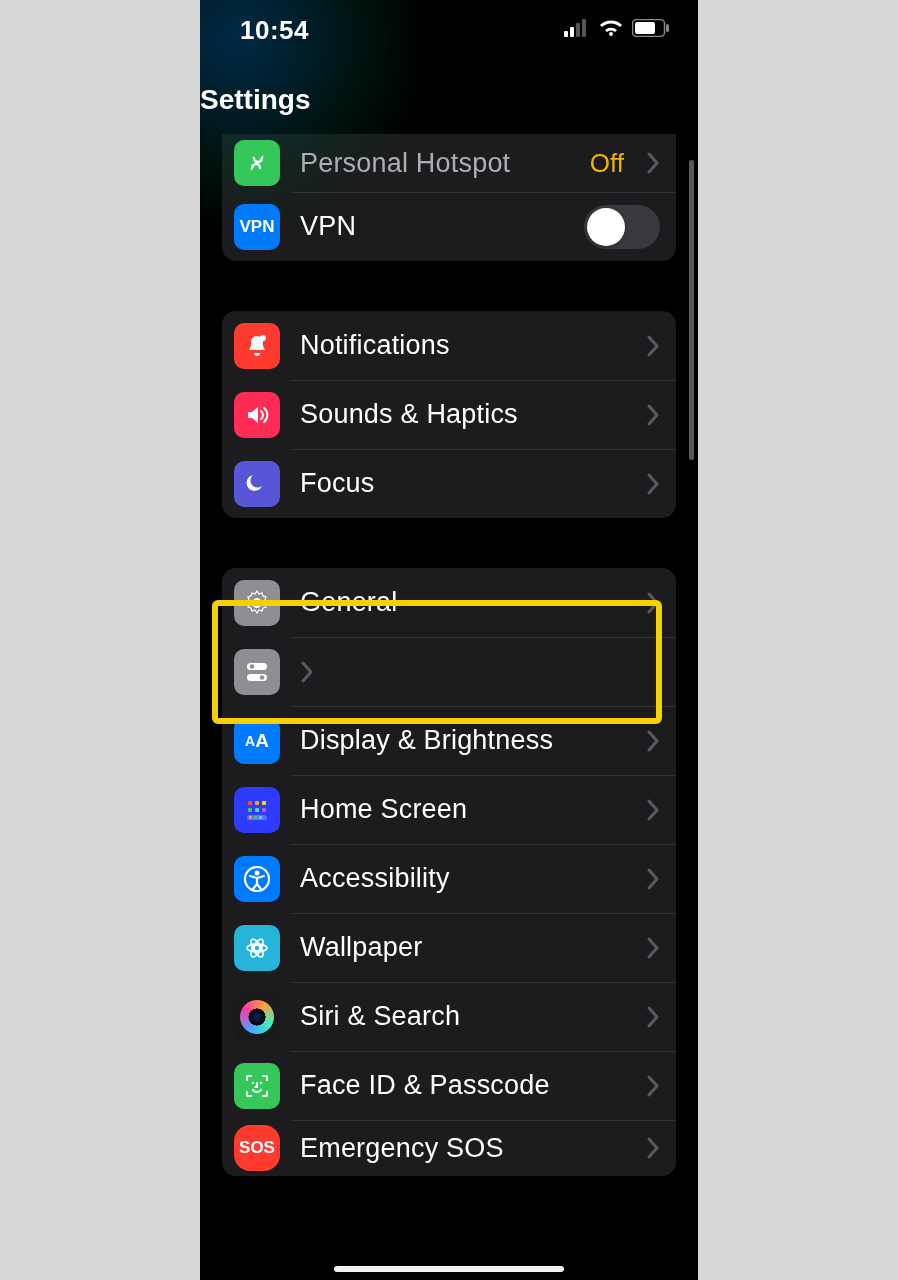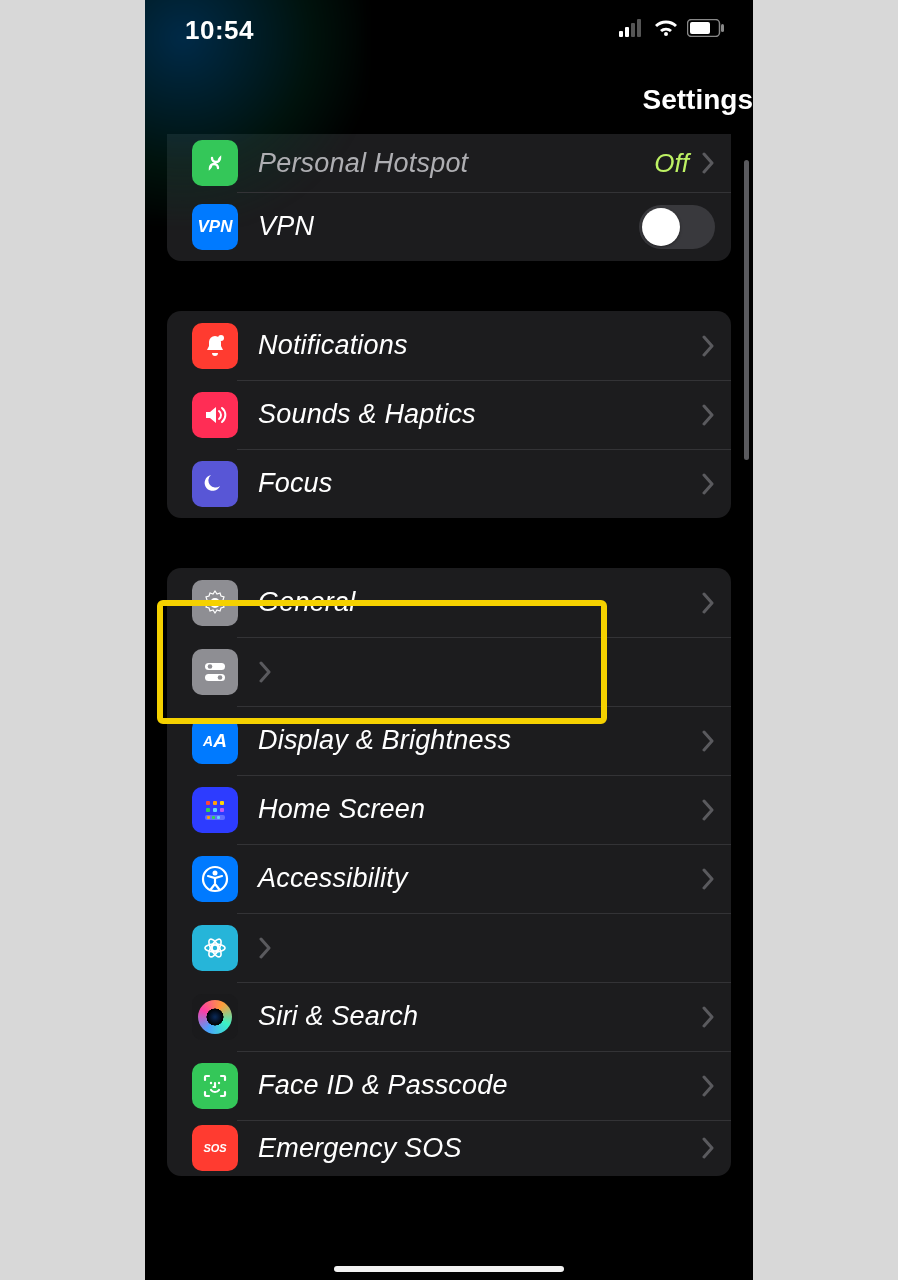--- a/index.html
+++ b/index.html
@@ -7,21 +7,21 @@
     background: #d8d8d8;
     width: 898px;
     height: 1280px;
     font-family: -apple-system, "SF Pro Text", "Helvetica Neue", Arial, sans-serif;
     display: flex;
     justify-content: center;
     align-items: flex-start;
     overflow: hidden;
   }
   .phone {
-    width: 608px;
+    width: 498px;
     height: 1280px;
     background: #000;
     position: relative;
     color: #fff;
     overflow: hidden;
   }
   .glow {
     position:absolute;
     top:-40px; left:-40px;
     width:260px; height:260px;
@@ -35,42 +35,41 @@
     height: 60px;
     display:flex;
     align-items:center;
     justify-content:space-between;
     padding: 0 28px 0 40px;
   }
   .time { font-size: 26px; font-weight: 600; letter-spacing: .5px; }
   .status-right { display:flex; align-items:center; gap:8px; }
   
   .page-title {
-    text-align:right;
+    text-align:left;
     font-size: 28px;
     font-weight: 600;
     padding: 24px 0 18px;
     position:relative;
     z-index:2;
   }
   
   .group {
     margin: 0 22px 50px;
     background:#1c1c1e;
     border-radius:14px;
     overflow:hidden;
   }
   .group.first { border-top-left-radius:0; border-top-right-radius:0; margin-top:0; }
   .row {
     display:flex;
     align-items:center;
     min-height:69px;
-    padding: 0 16px 0 25px;
+    padding: 0 16px 0 12px;
     position:relative;
-    font-style:italic;
   }
   .row + .row::before {
     content:"";
     position:absolute;
     left:70px; right:0; top:0;
     height:1px;
     background:#333336;
   }
   .icon-wrap {
     width:46px; height:46px;
@@ -86,22 +85,22 @@
   }
   .label {
     flex:1;
     font-size:27px;
     font-weight:400;
     color:#fff;
     letter-spacing:.2px;
   }
   .value {
     font-size:26px;
-    color:#bef264;
-    margin-right:12px;
+    color:#eab308;
+    margin-right:22px;
   }
   .chev {
     flex:0 0 auto;
     display:flex;
     align-items:center;
   }
   
   .toggle {
     width:76px; height:44px;
     border-radius:22px;
@@ -333,20 +332,21 @@
     </div>
     <div class="row">
       <div class="icon-wrap bg-cyan">
         <svg width="28" height="28" viewBox="0 0 28 28" fill="none" stroke="#fff" stroke-width="1.6">
             <circle cx="14" cy="14" r="3"></circle>
             <ellipse cx="14" cy="14" rx="10" ry="4"></ellipse>
             <ellipse cx="14" cy="14" rx="10" ry="4" transform="rotate(60 14 14)"></ellipse>
             <ellipse cx="14" cy="14" rx="10" ry="4" transform="rotate(-60 14 14)"></ellipse>
           </svg>
       </div>
+      <div class="label">Wallpaper</div>
       <span class="chev">
           <svg width="14" height="22" viewBox="0 0 14 22">
             <path d="M3 2l8 9-8 9" fill="none" stroke="#5a5a5e" stroke-width="3" stroke-linecap="round" stroke-linejoin="round"></path>
           </svg>
         </span>
     </div>
     <div class="row">
       <div class="icon-wrap" style="background:#1a1a1c;">
         <div style="width:34px;height:34px;border-radius:50%;background:radial-gradient(circle at 50% 50%,#0a2a5a 0%,#000 35%,rgba(0,0,0,0) 36%),conic-gradient(from 210deg,#4aa0ff,#ff3da5,#ff9d3a,#3af2c5,#4aa0ff);"></div>
       </div>
@@ -367,21 +367,21 @@
           </svg>
       </div>
       <div class="label">Face ID &amp; Passcode</div>
       <span class="chev">
           <svg width="14" height="22" viewBox="0 0 14 22">
             <path d="M3 2l8 9-8 9" fill="none" stroke="#5a5a5e" stroke-width="3" stroke-linecap="round" stroke-linejoin="round"></path>
           </svg>
         </span>
     </div>
     <div class="row" style="min-height:56px;">
-      <div class="icon-wrap bg-red" style="font-size:11px;font-weight:700;">SOS</div>
+      <div class="icon-wrap bg-red" style="font-size:17px;font-weight:700;border-radius:16px;">SOS</div>
       <div class="label">Emergency SOS</div>
       <span class="chev">
           <svg width="14" height="22" viewBox="0 0 14 22">
             <path d="M3 2l8 9-8 9" fill="none" stroke="#5a5a5e" stroke-width="3" stroke-linecap="round" stroke-linejoin="round"></path>
           </svg>
         </span>
     </div>
   </div>
 
   <div class="scroll-indicator"></div>

